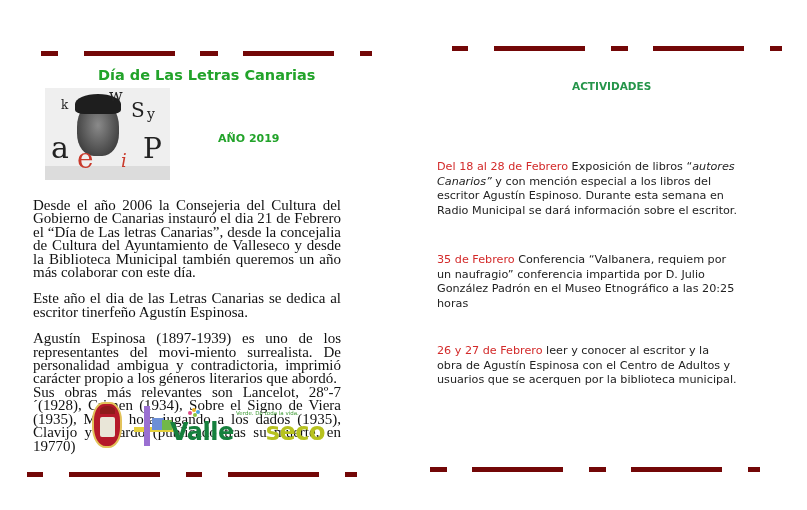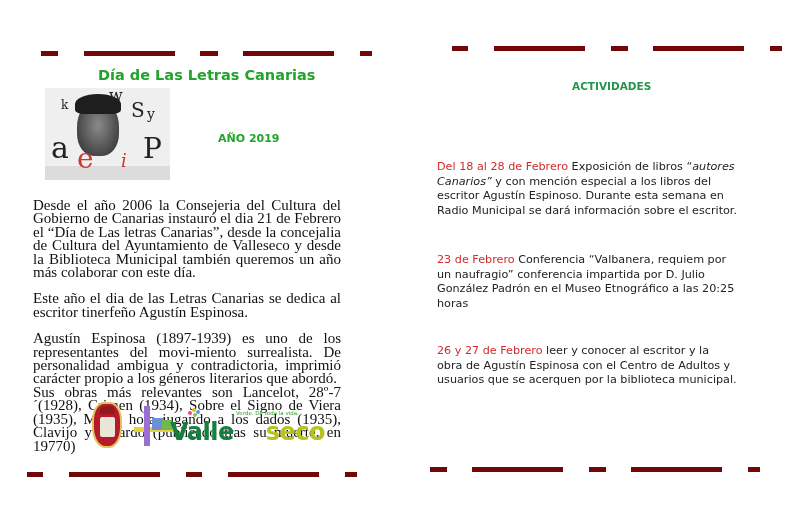--- a/index.html
+++ b/index.html
@@ -158,18 +158,18 @@
   </div>
 </div>
 
 <div class="actividades">ACTIVIDADES</div>
 
 <div class="act" style="top:160px;">
   <span class="date">Del 18 al 28 de Febrero</span><span> Exposición de libros “</span><span class="em">autores Canarios”</span><span> y con mención especial a los libros del escritor Agustín Espinoso. Durante esta semana en Radio Municipal se dará información sobre el escritor.</span>
 </div>
 
 <div class="act" style="top:253px;">
-  <span class="date"> 23 de Febrero</span><span>  Conferencia “Valbanera, requiem por un naufragio” conferencia impartida por D. Julio González Padrón en el Museo Etnográfico a las 20:25 horas</span>
+  <span class="date"> 35 de Febrero</span><span>  Conferencia “Valbanera, requiem por un naufragio” conferencia impartida por D. Julio González Padrón en el Museo Etnográfico a las 20:25 horas</span>
 </div>
 
 <div class="act" style="top:344px;">
   <span class="date">26 y 27 de Febrero</span><span> leer y conocer al escritor y la obra de Agustín Espinosa con el Centro de Adultos y usuarios que se acerquen por la biblioteca municipal.</span>
 </div>
 
 </body></html>

